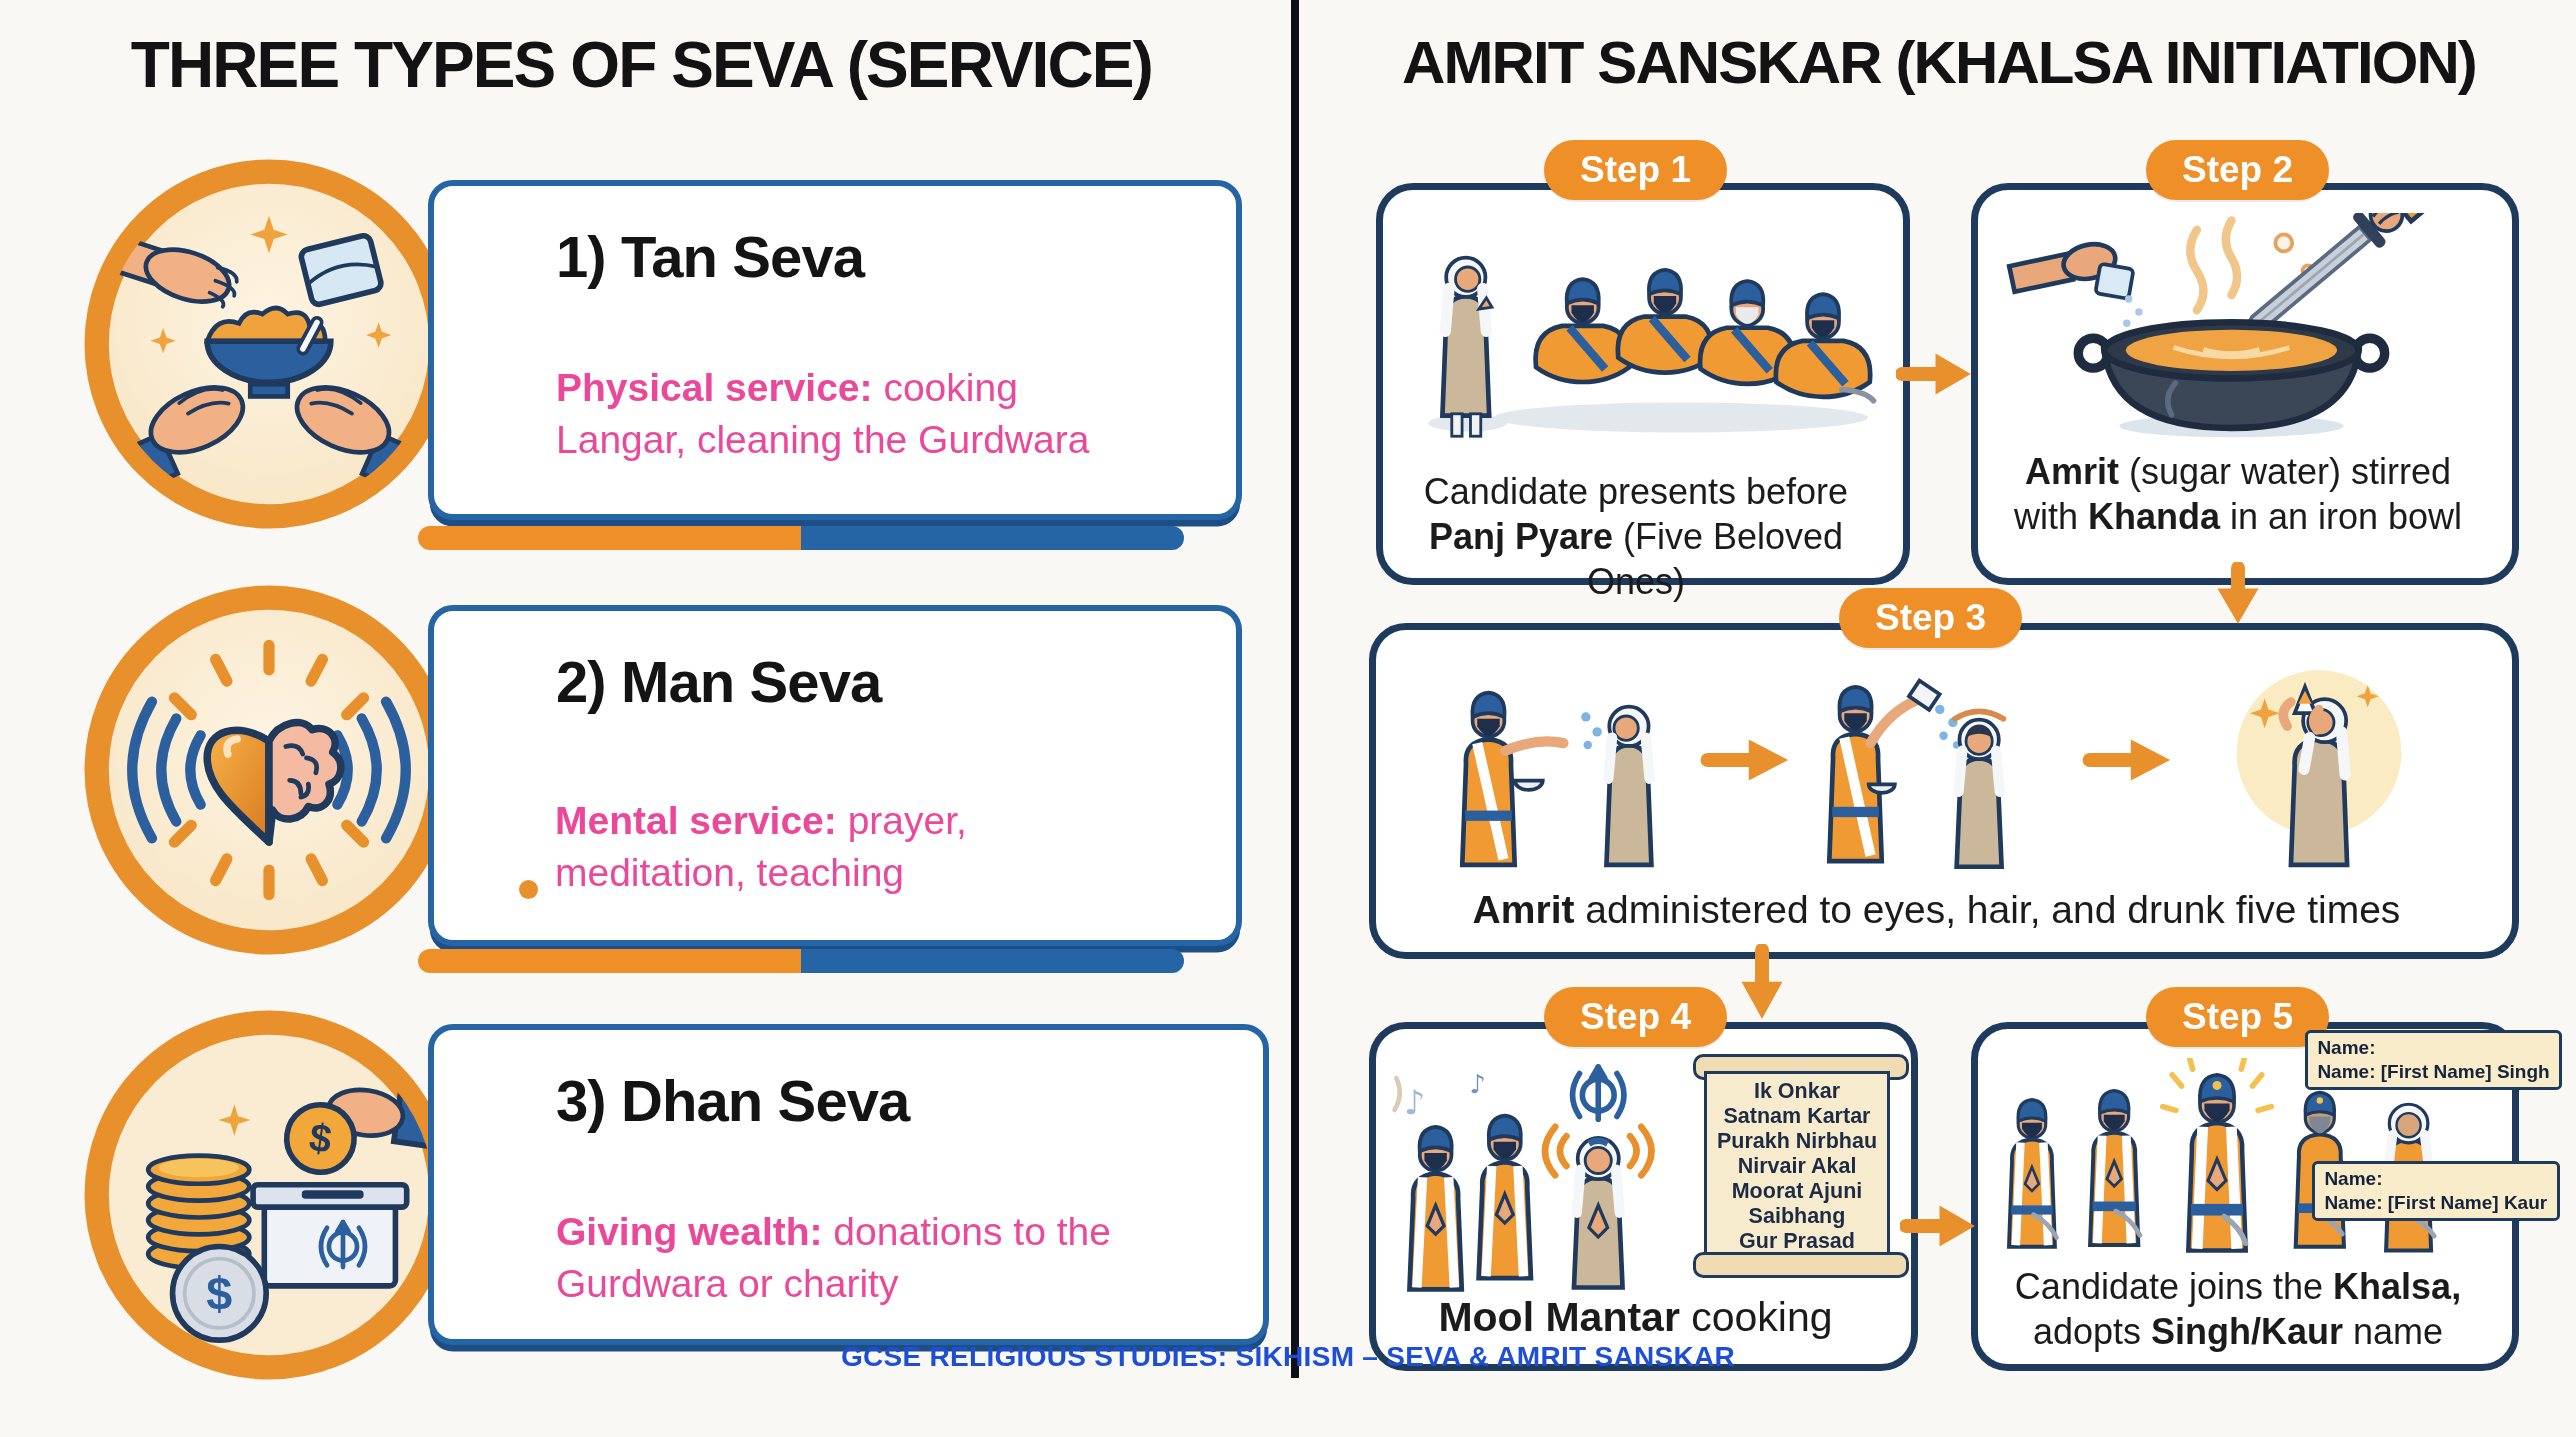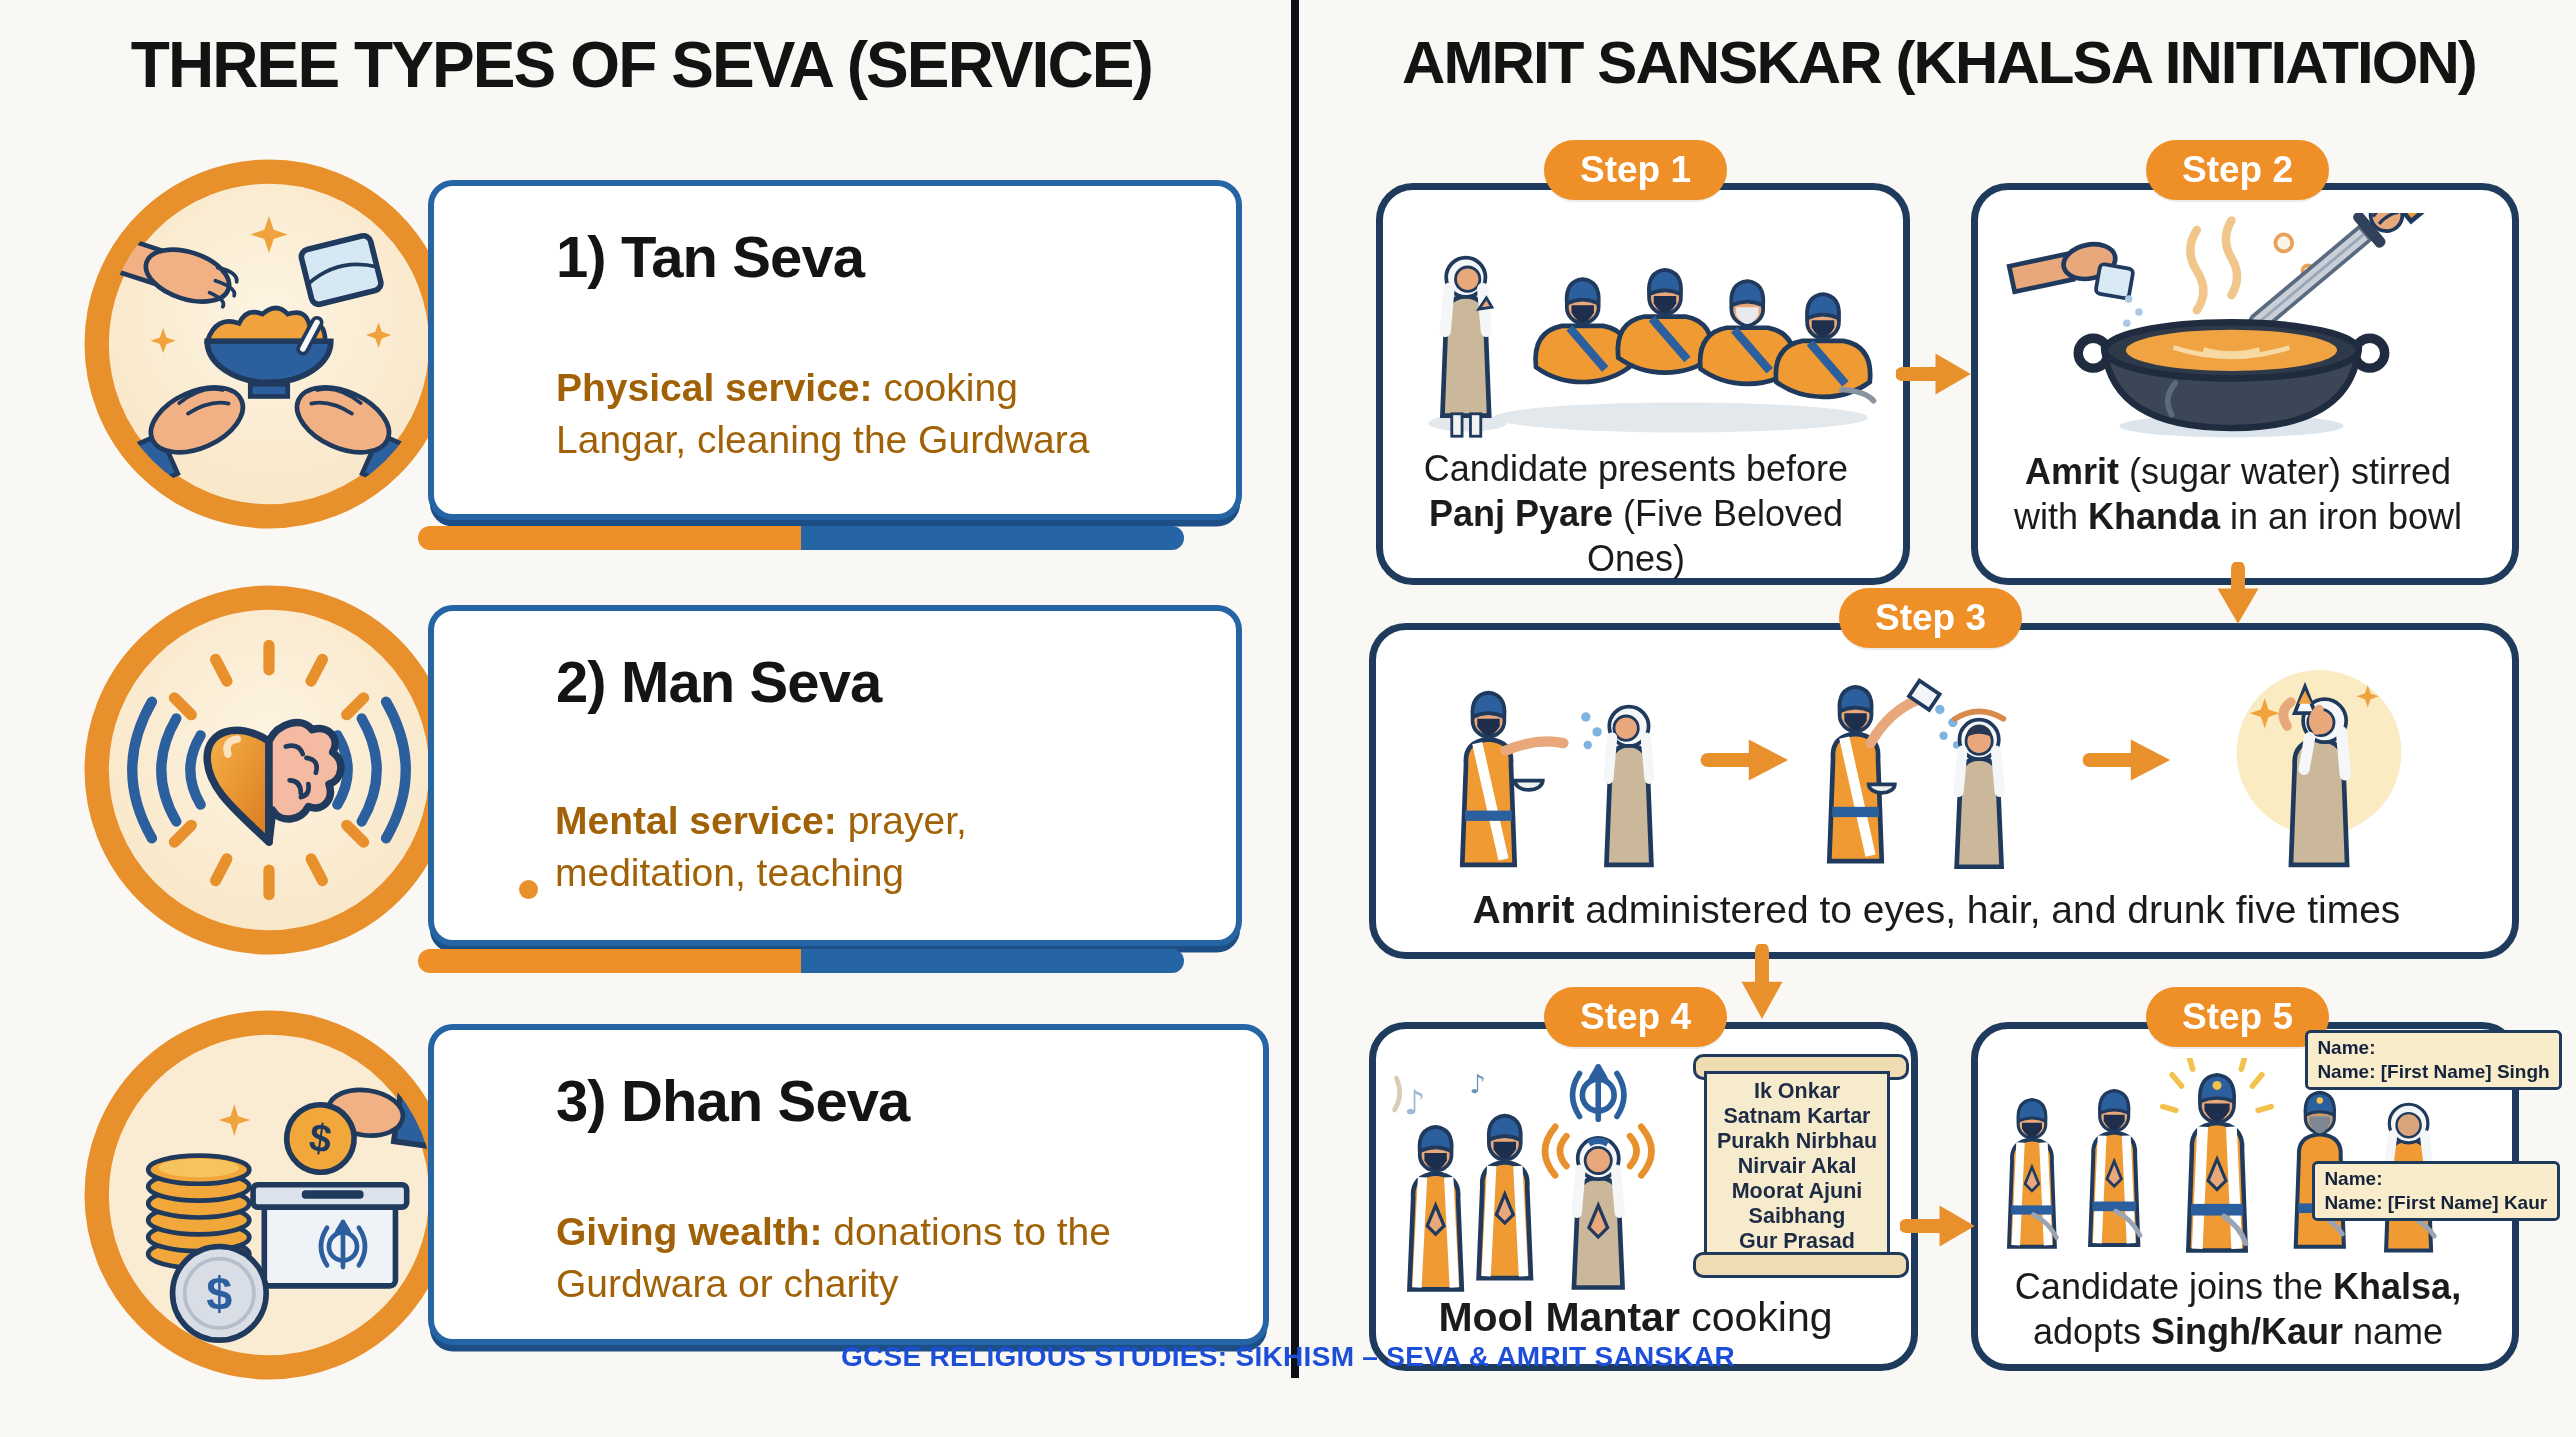--- a/index.html
+++ b/index.html
@@ -6,21 +6,21 @@
   #canvas{position:relative;width:2576px;height:1438px;background:#FAF8F4;overflow:hidden;
           font-family:"Liberation Sans",sans-serif;color:#161616;}
   .panel-title{position:absolute;font-weight:bold;color:#131313;text-align:center;letter-spacing:-1.9px;}
   #left-title{left:9.4px;top:28px;width:1264px;font-size:64px;}
   #right-title{left:1310px;top:28px;width:1258px;font-size:60px;}
   
   .seva-circle{position:absolute;left:77px;width:384px;height:384px;}
   .seva-card{position:absolute;left:428px;width:802px;background:#FFFFFF;border:6.6px solid #2565A5;
              border-radius:25px;box-shadow:0 8.4px 0 -1.9px #1D4F86;}
   .card-h{position:absolute;left:122px;top:37px;font-size:58px;font-weight:bold;letter-spacing:-0.9px;color:#141414;}
-  .card-b{position:absolute;left:122px;top:176px;font-size:39px;line-height:52px;color:#a16207;width:599px;}
+  .card-b{position:absolute;left:122px;top:176px;font-size:39px;line-height:52px;color:#ec4899;width:599px;}
   .card-b .b{font-weight:bold;}
   .card-b-flex{display:flex;align-items:flex-end;margin-top:8px;}
   .dot{width:19px;height:19px;border-radius:50%;background:#E8902C;margin:17px 17px 0 -37px;flex:none;}
   .bar{position:absolute;left:418px;width:766px;height:24px;border-radius:12px;overflow:hidden;display:flex;}
   .bar .o{width:50%;background:#EE8F28;}
   .bar .bl{flex:1;background:#2565A5;}
   #divider{position:absolute;left:1291px;top:0;width:7.5px;height:1378px;background:#0D1016;}
   
   .step-box{position:absolute;background:#FFFFFF;border:7.5px solid #1E3A5C;border-radius:37px;}
   #sbox1{left:1376px;top:183px;width:520px;height:388px;}
@@ -529,21 +529,21 @@
 
     <div id="tag-singh" class="name-tag">
       <div>Name:</div>
       <div>Name: [First Name] Singh</div>
     </div>
     <div id="tag-kaur" class="name-tag">
       <div>Name:</div>
       <div>Name: [First Name] Kaur</div>
     </div>
 
-    <div id="cap1" class="cap" style="left:1391px;top:446px;width:490px;">
+    <div id="cap1" class="cap" style="left:1391px;top:469px;width:490px;">
       <div><span>Candidate presents before</span></div>
       <div><span class="b">Panj Pyare</span><span> (Five Beloved Ones)</span></div>
     </div>
     <div id="cap2" class="cap" style="left:1986px;top:449px;width:504px;">
       <div><span class="b">Amrit</span><span> (sugar water) stirred</span></div>
       <div><span>with </span><span class="b">Khanda</span><span> in an iron bowl</span></div>
     </div>
     <div id="cap3" class="cap" style="left:1376px;top:887px;width:1121px;">
       <span class="b">Amrit</span><span> administered to eyes, hair, and drunk five times</span>
     </div>

